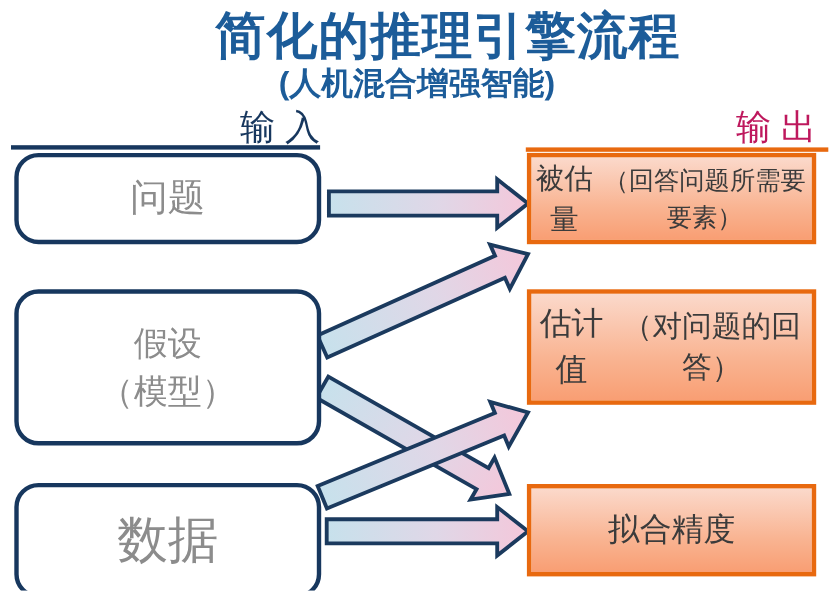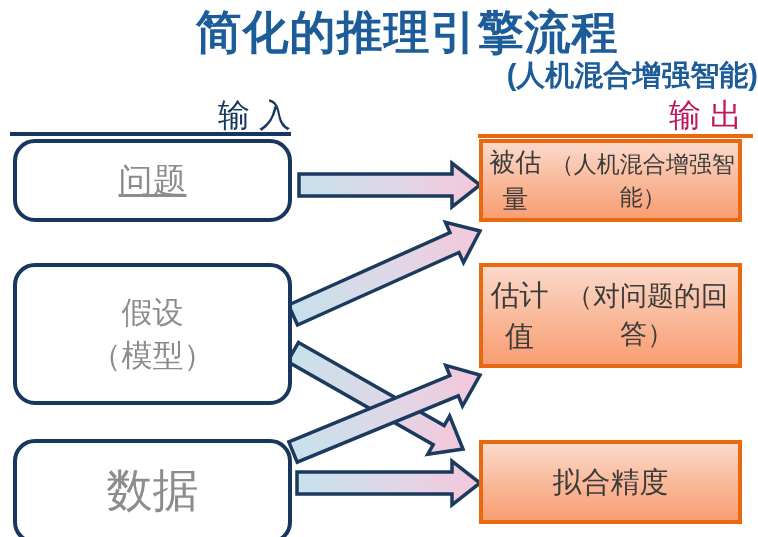--- a/index.html
+++ b/index.html
@@ -5,41 +5,41 @@
   html,body{margin:0;padding:0;background:#ffffff;}
   .stage{
     position:relative;width:758px;height:537px;background:#ffffff;
     font-family:"Liberation Sans", sans-serif;overflow:hidden;
   }
   .title{
     position:absolute;left:0;top:2px;width:758px;text-align:center;
     font-size:46px;font-weight:900;color:#1C5C99;letter-spacing:1px;padding-left:28px;
   }
   .subtitle{
-    position:absolute;left:0;top:56px;width:758px;text-align:right;
+    position:absolute;left:0;top:56px;width:758px;text-align:center;
     font-size:29px;font-weight:900;color:#1C5C99;
   }
   .col-header{
     position:absolute;top:94px;text-align:right;
     font-size:32px;font-weight:400;
   }
   .col-header.input{left:10px;width:281px;color:#17375E;}
   .col-header.output{left:478px;width:264px;color:#be185d;}
   .underline{position:absolute;height:4px;}
   .underline.input{left:10px;top:132px;width:281px;background:#17375E;}
   .underline.output{left:478px;top:134px;width:275px;background:#E8690F;}
 
   .inbox{
     position:absolute;left:13px;width:279px;box-sizing:border-box;
     background:#ffffff;border:4px solid #17375E;border-radius:22px;
     display:flex;flex-direction:column;align-items:center;justify-content:center;
     color:#8C8C8C;font-family:"Liberation Serif", serif;line-height:1.4;
     z-index:2;text-align:center;
   }
-  .inbox.question{top:139px;height:83px;font-size:34px;text-decoration:underline;}
+  .inbox.question{top:139px;height:83px;font-size:34px;}
   .inbox.hypothesis{top:263px;height:142px;font-size:31px;}
   .inbox.data{top:439px;height:105px;font-size:46px;}
 
   .outbox{
     position:absolute;left:479px;width:263px;box-sizing:border-box;
     border:4px solid #E8690F;
     background:linear-gradient(180deg,#FBD9CB 0%,#F9B492 60%,#F99E73 100%);
     display:flex;flex-direction:row;align-items:center;justify-content:center;
     color:#3B3B3B;font-family:Liberation Sans, sans-serif;line-height:1.4;
     z-index:2;text-align:center;
@@ -108,21 +108,21 @@
   <div class="inbox hypothesis">
     <span>假设</span>
     <span>（模型）</span>
   </div>
   <div class="inbox data">
     <span>数据</span>
   </div>
 
   <div class="outbox estimand">
     <span class="line1">被估量</span>
-    <span class="line2">（人机混合增强智能）</span>
+    <span class="line2">（回答问题所需要要素）</span>
   </div>
   <div class="outbox estimate">
     <span class="line1">估计值</span>
     <span class="line2">（对问题的回答）</span>
   </div>
   <div class="outbox fit">
     <span class="line1">拟合精度</span>
   </div>
 
 </div>

